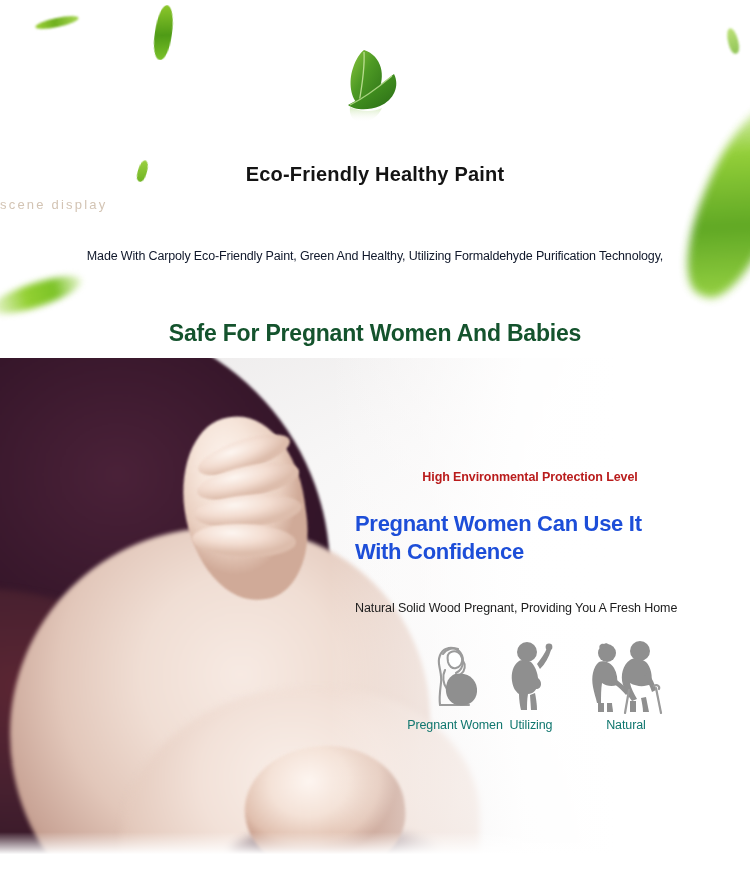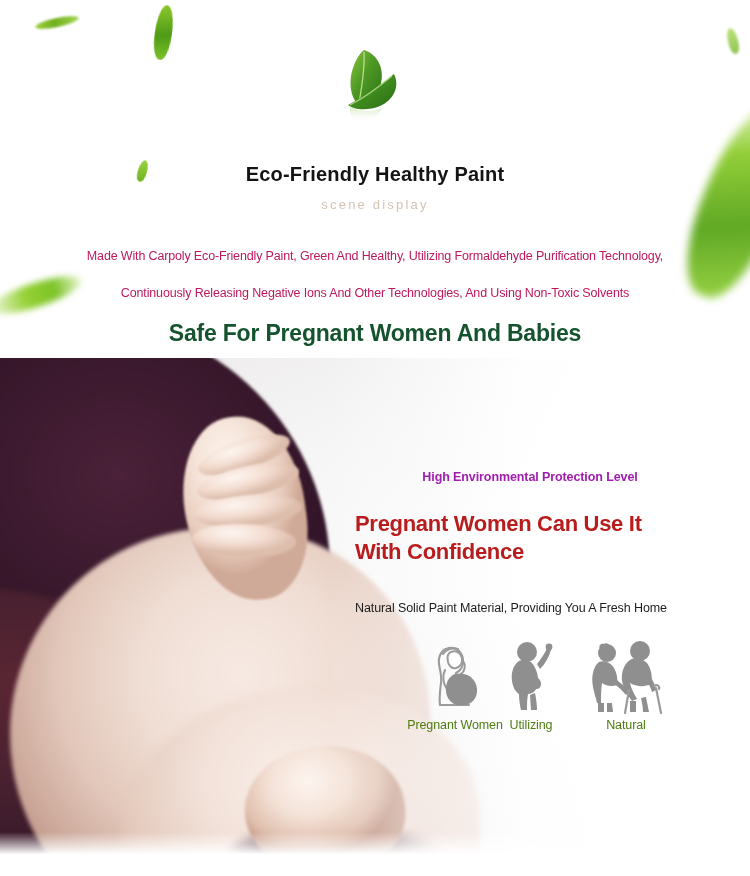--- a/index.html
+++ b/index.html
@@ -107,33 +107,32 @@
     text-align: center;
     font-size: 20px;
     font-weight: 700;
     letter-spacing: .2px;
     color: #141414;
   }
   .hero-sub {
     position: absolute;
     left: 0; right: 0;
     top: 197px;
-    text-align: center;
     font-size: 13px;
     font-weight: 400;
     letter-spacing: 2.2px;
     color: #d3c4b4;
   }
   .hero-line {
     position: absolute;
     left: 0; right: 0;
     text-align: center;
     font-size: 12.5px;
     font-weight: 400;
-    color: #be185d;
+    color: #0f172a;
     letter-spacing: -0.15px;
   }
   .hero-line-1 { top: 236px; }
   .hero-line-2 { top: 273px; }
   .hero-headline {
     position: absolute;
     left: 0; right: 0;
     top: 301px;
     text-align: center;
     font-size: 23px;
@@ -255,30 +254,30 @@
   
   .copy {
     position: absolute;
     left: 355px;
     top: 112px;
     width: 350px;
   }
   .copy-eyebrow {
     font-size: 12.5px;
     font-weight: 700;
-    color: #a21caf;
+    color: #b91c1c;
     text-align: center;
     letter-spacing: -0.1px;
     margin: 0 0 26px 0;
   }
   .copy-heading {
     font-size: 22px;
     font-weight: 700;
     line-height: 1.26;
-    color: #b91c1c;
+    color: #1d4ed8;
     letter-spacing: -0.3px;
     margin: 0;
     max-width: 330px;
   }
   .copy-note {
     margin: 36px 0 0 0;
     font-size: 12.5px;
     font-weight: 400;
     color: #1d1d1d;
     letter-spacing: -0.1px;
@@ -293,21 +292,21 @@
     height: 110px;
   }
   .aud-item {
     position: absolute;
     text-align: center;
   }
   .aud-icon { display: block; }
   .aud-label {
     display: block;
     font-size: 12.5px;
-    color: #4d7c0f;
+    color: #0f766e;
     letter-spacing: -0.1px;
     white-space: nowrap;
     position: absolute;
     left: 50%;
     transform: translateX(-50%);
     top: 78px;
     text-align: center;
   }
   .aud-pregnant { left: 15px;  top: 0; width: 66px; }
   .aud-children { left: 93px;  top: 0; width: 56px; }
@@ -366,21 +365,20 @@
         <path d="M30 65 C40 70 54 70 62 66 C58 76 46 82 38 80 C32 78 29 72 30 65 Z" fill="url(#refl)"></path>
       </svg>
     </div>
 
     <h1 class="hero-title">Eco-Friendly Healthy Paint</h1>
 
     <div class="hero-sub">scene display</div>
 
     <p class="hero-line hero-line-1">Made With Carpoly Eco-Friendly Paint, Green And Healthy, Utilizing Formaldehyde Purification Technology,</p>
 
-    <p class="hero-line hero-line-2">Continuously Releasing Negative Ions And Other Technologies, And Using Non-Toxic Solvents</p>
 
     <h2 class="hero-headline">Safe For Pregnant Women And Babies</h2>
   </section>
 
   <section class="photo">
     <div class="photo-bg"></div>
     <div class="body-dark"></div>
     <div class="body-dark-2"></div>
     <div class="belly"></div>
     <div class="belly-2"></div>
@@ -389,21 +387,21 @@
     <div class="finger finger-1"></div>
     <div class="finger finger-2"></div>
     <div class="finger finger-3"></div>
     <div class="finger finger-4"></div>
     <div class="fist"></div>
     <div class="photo-veil"></div>
 
     <div class="copy">
       <div class="copy-eyebrow">High Environmental Protection Level</div>
       <h3 class="copy-heading">Pregnant Women Can Use It With Confidence</h3>
-      <p class="copy-note">Natural Solid Paint Material, Providing You A Fresh Home</p>
+      <p class="copy-note">Natural Solid Wood Pregnant, Providing You A Fresh Home</p>
     </div>
 
     <div class="audience">
 
       <div class="aud-item aud-pregnant">
         <svg class="aud-icon" width="66" height="74" viewBox="0 0 66 74" xmlns="http://www.w3.org/2000/svg">
           <g fill="none" stroke="#9b9b9b" stroke-width="2.1" stroke-linejoin="round" stroke-linecap="round">
             <path d="M24 8 C17 9 13 16 14 24 C15 31 17 36 16 43 C15 51 14 58 15 65 L44 65"></path>
             <path d="M24 8 C32 7 38 13 38 21 C38 27 35 31 31 33"></path>
             <path d="M38 21 C41 25 40 31 36 34"></path>

